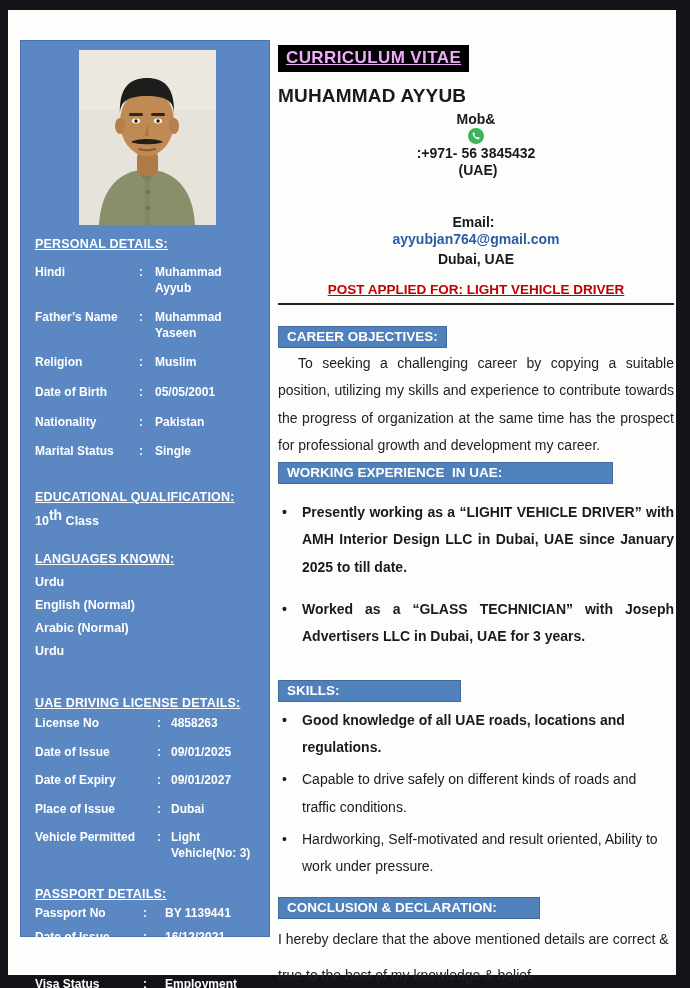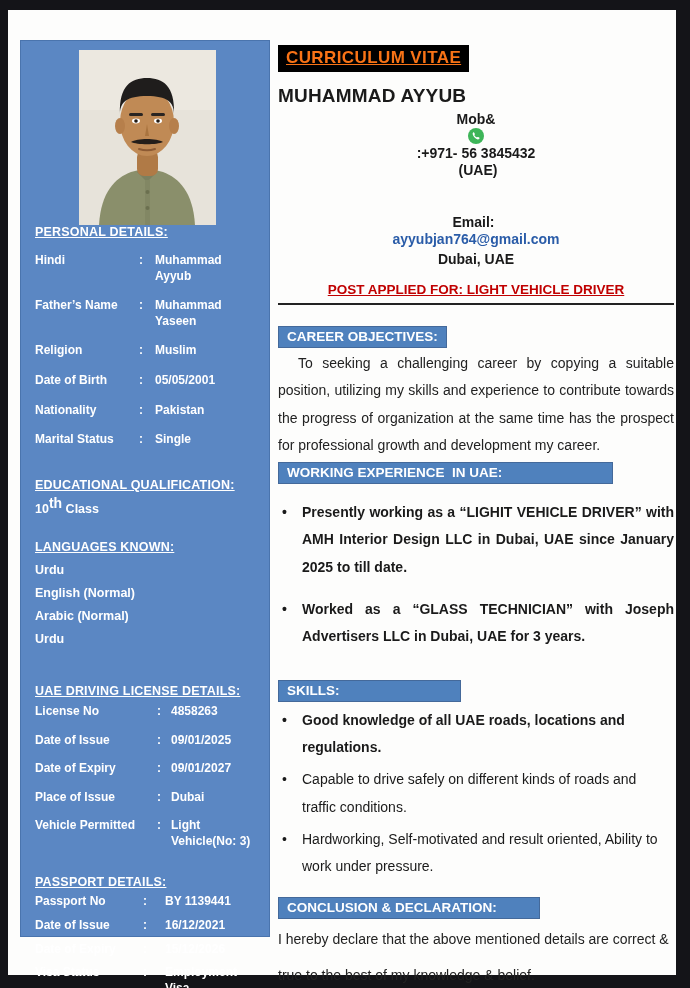--- a/index.html
+++ b/index.html
@@ -39,21 +39,21 @@
   .lang-item { font-size:12.5px; font-weight:bold; margin-top:9px; }
   .edu-line { font-size:12.5px; font-weight:bold; margin-top:3px; }
   .edu-line sup { font-size:14px; }
 
   
   .main {
     position:absolute; left:270px; top:30px; width:396px;
     color:#1a1a1a;
   }
   .cv-title {
-    display:inline-block; background:#000; color:#f97316;
+    display:inline-block; background:#000; color:#f0abfc;
     font-size:17px; font-weight:bold; letter-spacing:.4px;
     text-decoration:underline; padding:3px 8px 4px 8px; margin-top:5px;
   }
   .person-name { font-size:19px; font-weight:bold; margin-top:13px; letter-spacing:.2px; }
   .contact-line { font-size:14px; font-weight:bold; margin-top:4px; display:flex; align-items:center; gap:1px;flex-direction:column; }
   .contact-line .small { font-size:14px; align-self:center; margin-left:4px; }
   .wa-icon { width:16px; height:16px; display:inline-block; margin:0 1px; }
   .email-val { color:#2a5ca8; }
   .post-applied {
     text-align:center; color:#c00000; font-weight:bold; font-size:13.5px;
@@ -126,21 +126,21 @@
         <circle cx="79" cy="71" r="1.8" fill="#231a12"></circle>
 
         <path d="M68 74 L66 86 L70 86 Z" fill="#a9743f"></path>
 
         <path d="M52 92 C58 88 78 88 84 92 C78 95 58 95 52 92 Z" fill="#241e1a"></path>
 
         <path d="M60 99 C66 101 70 101 76 99" stroke="#8c5a33" stroke-width="2" fill="none" stroke-linecap="round"></path>
       </svg>
     </div>
 
-    <div class="side-sec" style="">
+    <div class="side-sec" style="margin-top:12px;">
       <div class="side-title">PERSONAL DETAILS:</div>
       <div class="detail-row grid-personal">
         <span>Hindi</span>
           <span>:</span>
           <span>Muhammad Ayyub</span>
       </div>
       <div class="detail-row grid-personal">
         <span>Father’s Name</span>
           <span>:</span>
           <span>Muhammad Yaseen</span>

